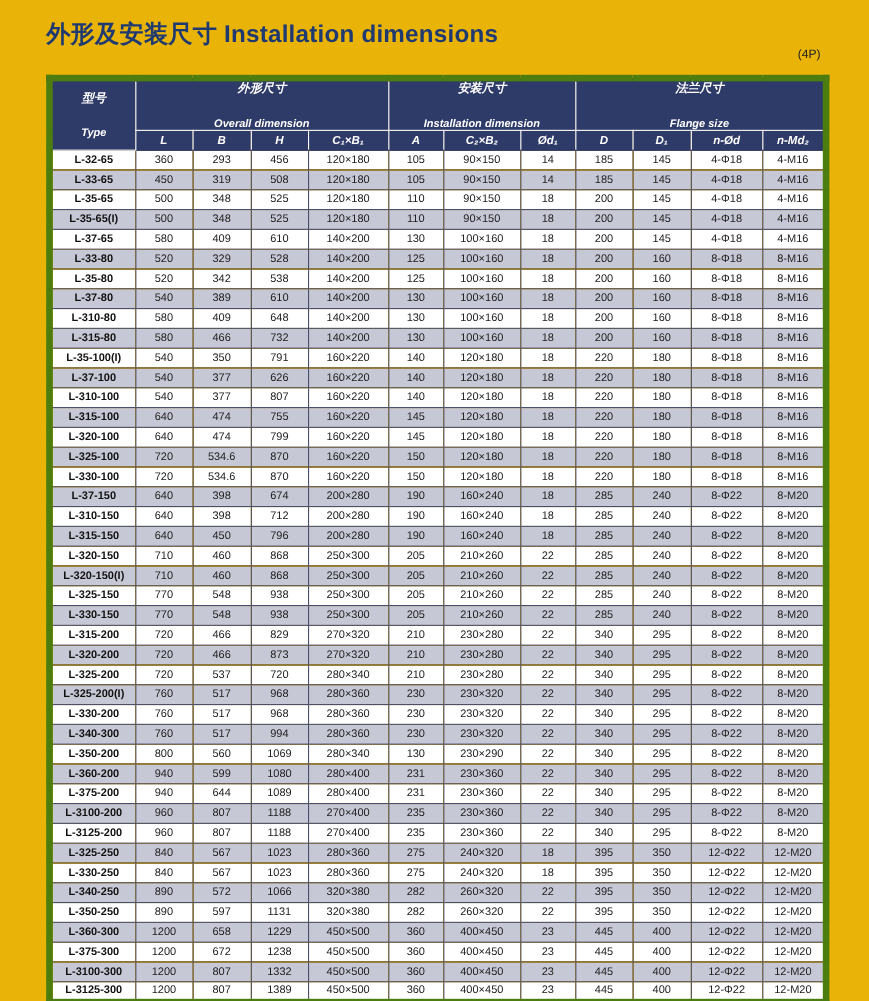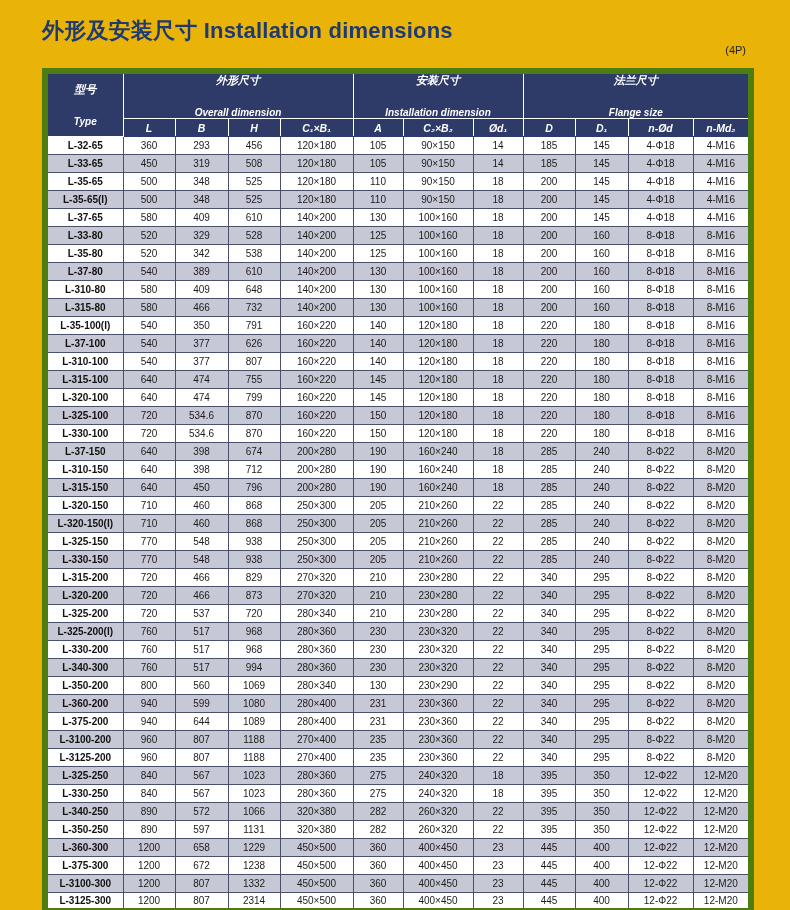--- a/index.html
+++ b/index.html
@@ -726,21 +726,21 @@
           <td>23</td>
           <td>445</td>
           <td>400</td>
           <td>12-Φ22</td>
           <td>12-M20</td>
         </tr>
         <tr>
           <td class="type">L-3125-300</td>
           <td>1200</td>
           <td>807</td>
-          <td>2314</td>
+          <td>1389</td>
           <td>450×500</td>
           <td>360</td>
           <td>400×450</td>
           <td>23</td>
           <td>445</td>
           <td>400</td>
           <td>12-Φ22</td>
           <td>12-M20</td>
         </tr>
       </tbody>

